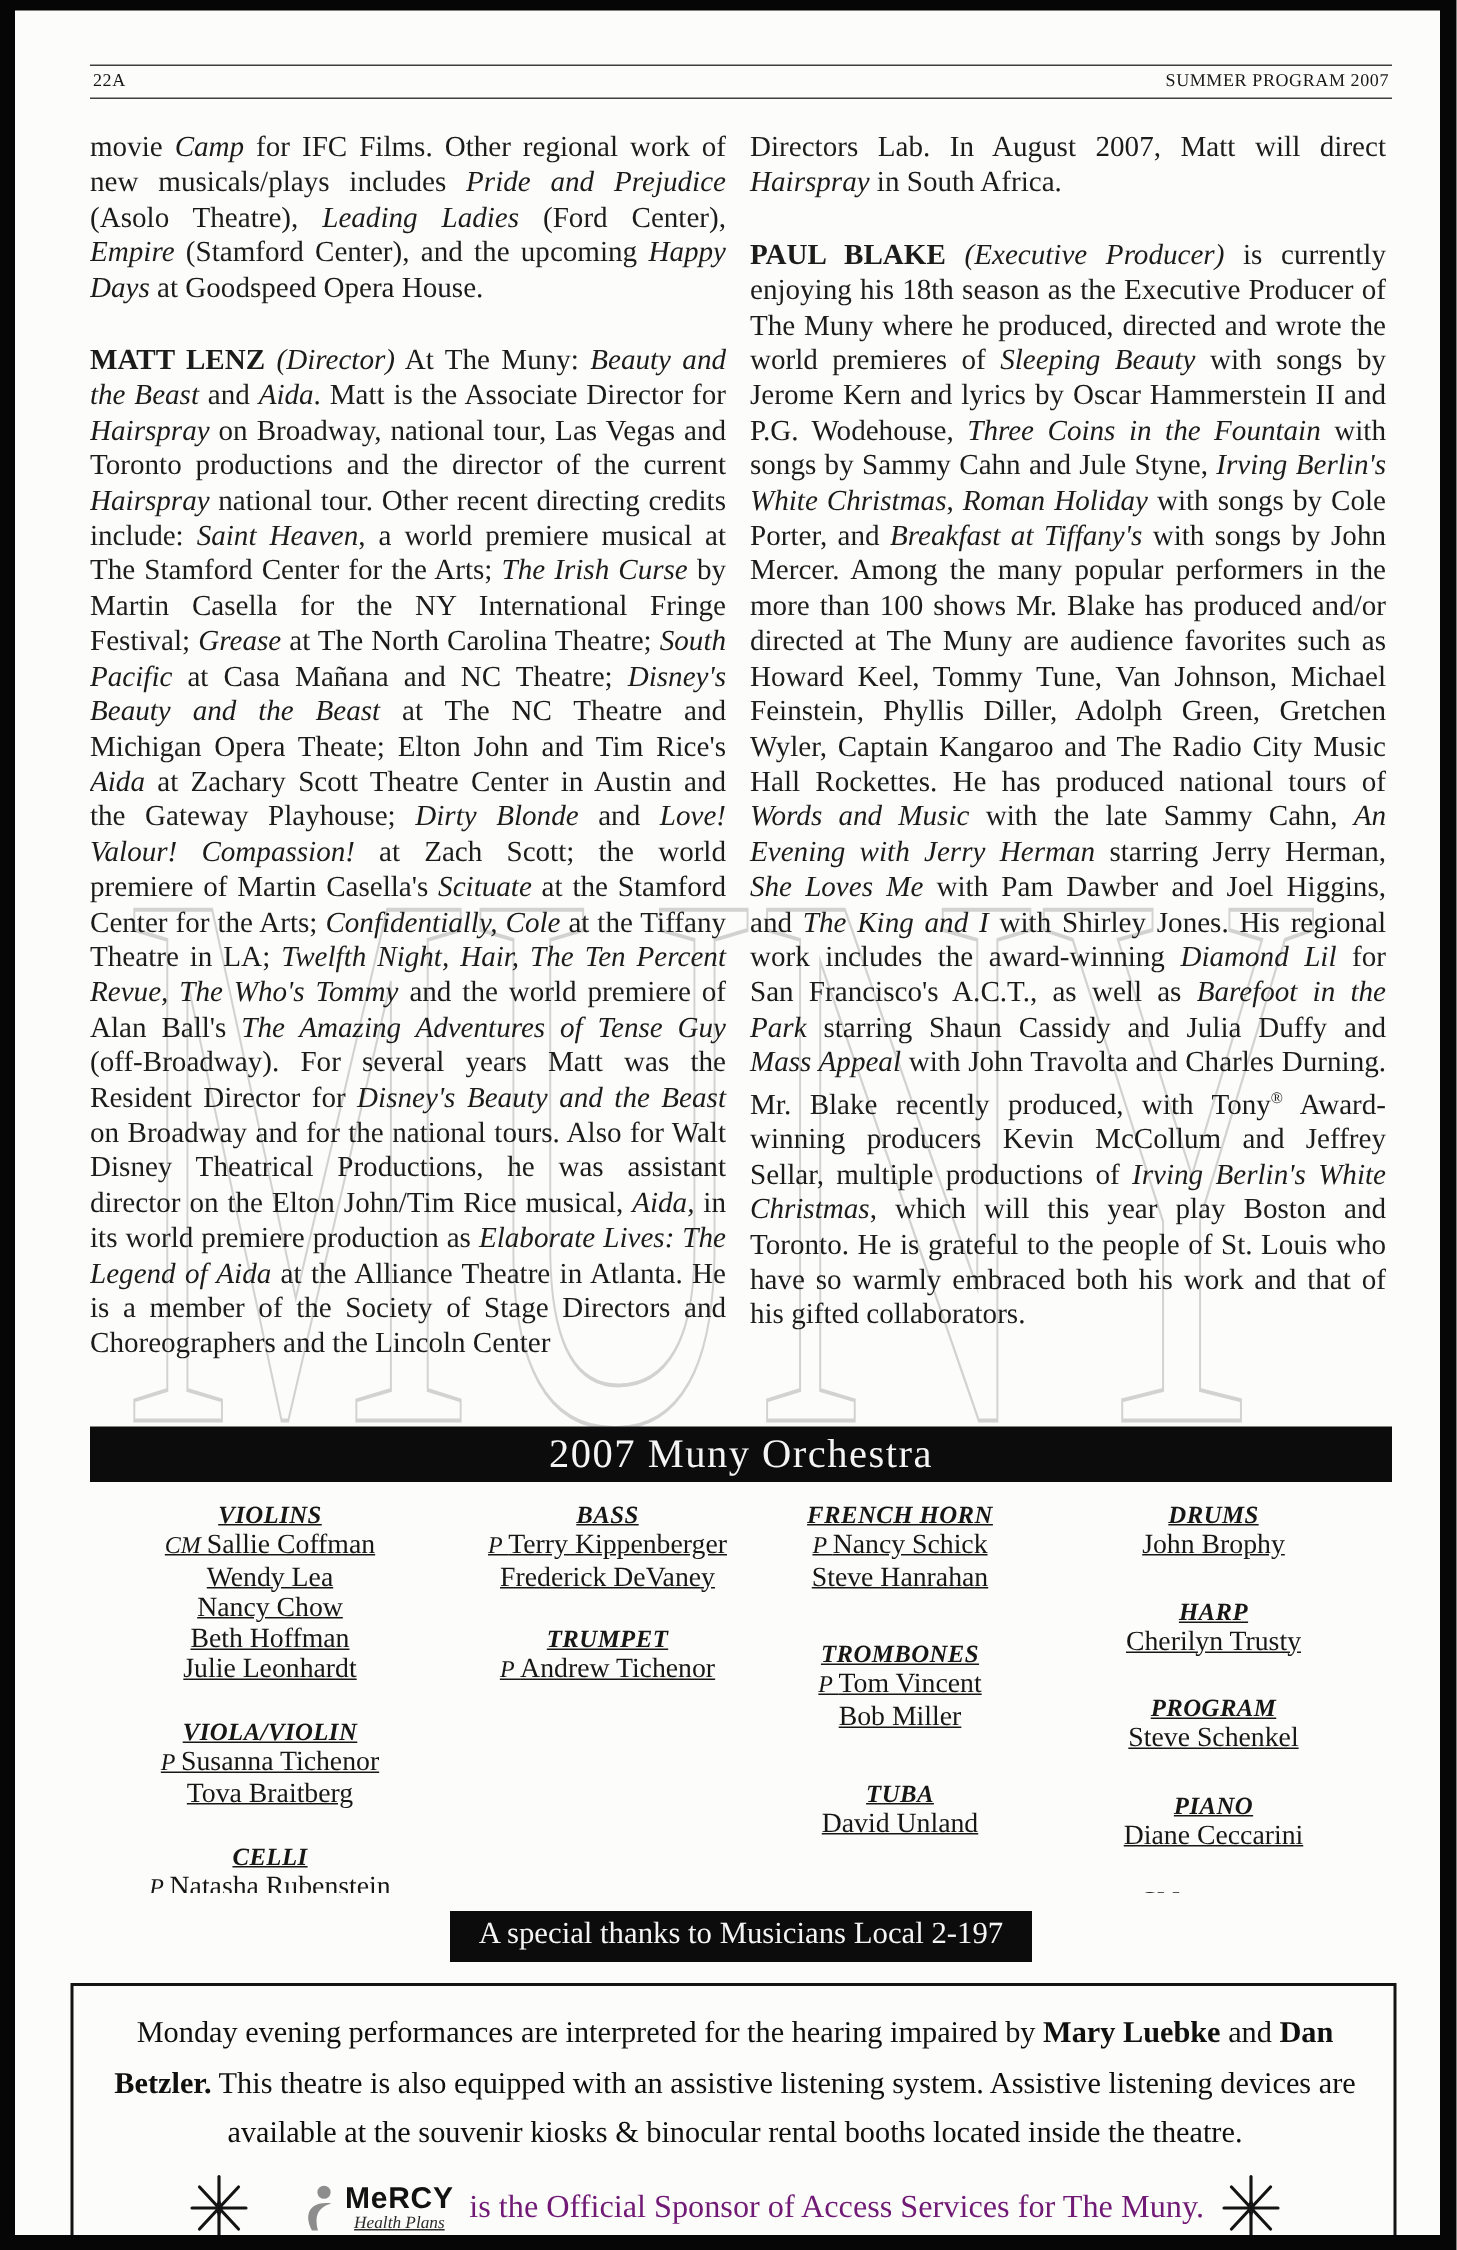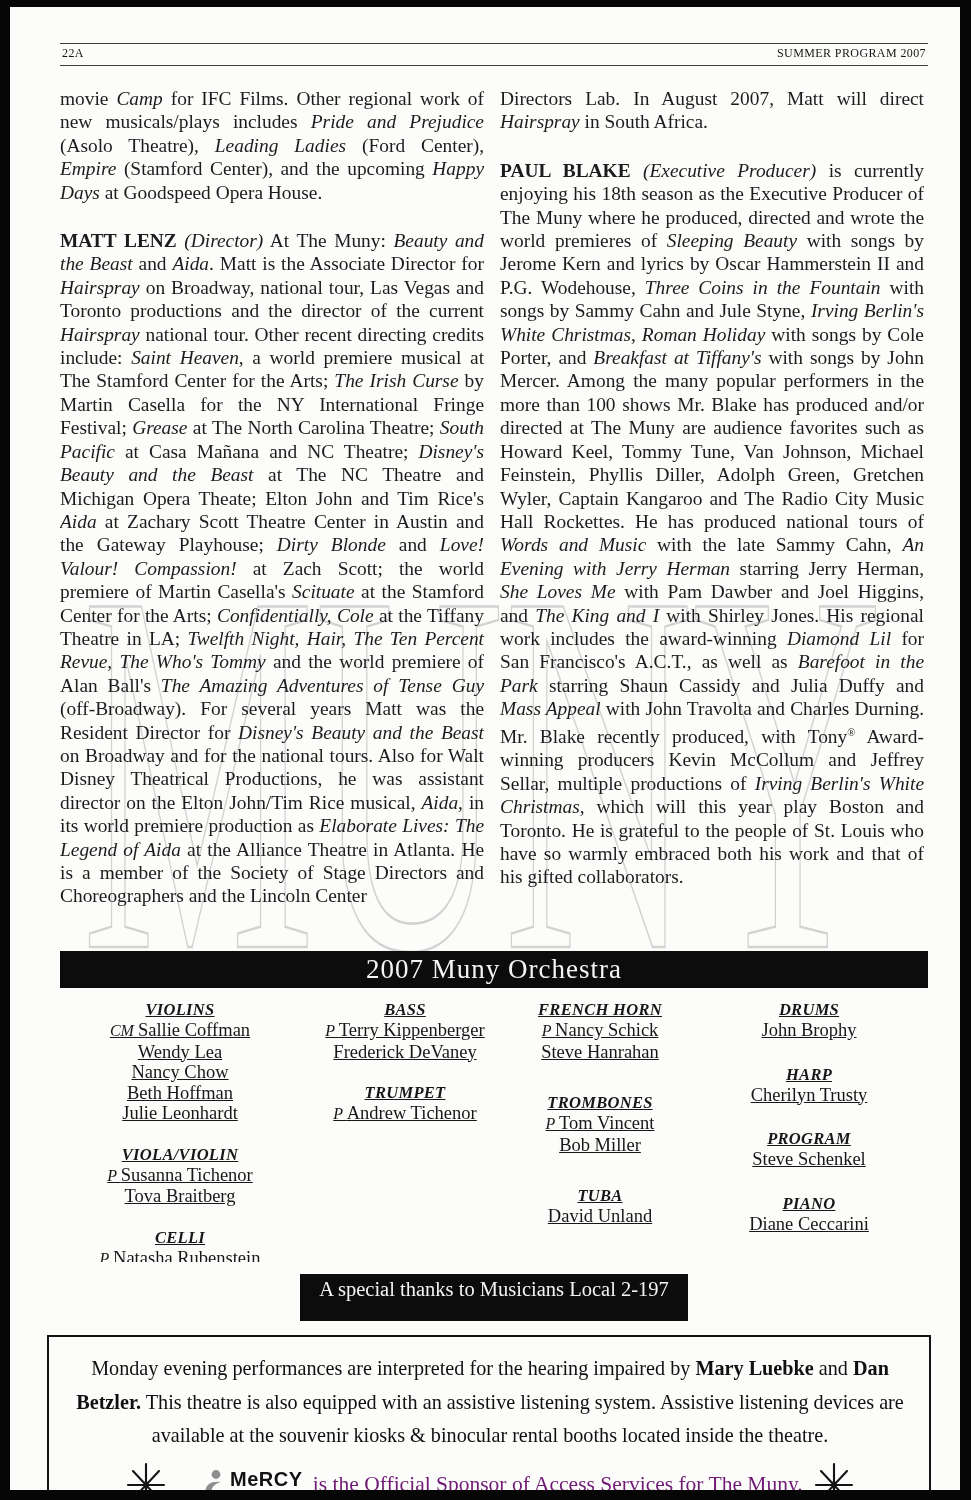--- a/index.html
+++ b/index.html
@@ -46,21 +46,21 @@
   .orch-title{font-style:italic;font-weight:bold;font-size:16.5px;letter-spacing:.3px;}
   .orch-member{font-size:18.5px;line-height:20.5px;}
   .orch-prefix{font-style:italic;font-size:16px;}
   .orch-legend{margin-top:12px;padding-left:66px;text-align:left;font-size:15px;color:#171717;}
   .legend-row{line-height:19px;}
   .legend-key{font-weight:bold;font-size:16px;display:inline-block;width:36px;text-align:right;}
   .smallcaps{font-variant:small-caps;letter-spacing:.3px;}
 
   .thanks-bar{
     width:388px;margin:12px auto 0;background:#0c0c0c;color:#f4f4f4;
-    text-align:center;font-size:20.5px;padding:4px 0 20px;
+    text-align:center;font-size:20.5px;padding:4px 0 7px;
   }
 
   
   .access-box{
     margin:14px 0 0 37px;width:884px;box-sizing:border-box;
     border:2.5px solid #141414;padding:13px 18px 8px;
     position:relative;background:rgba(255,255,255,0);
   }
   .access-text{margin:2px auto 0;width:846px;text-align:center;
     font-size:20.2px;line-height:33.6px;color:#101010;}

